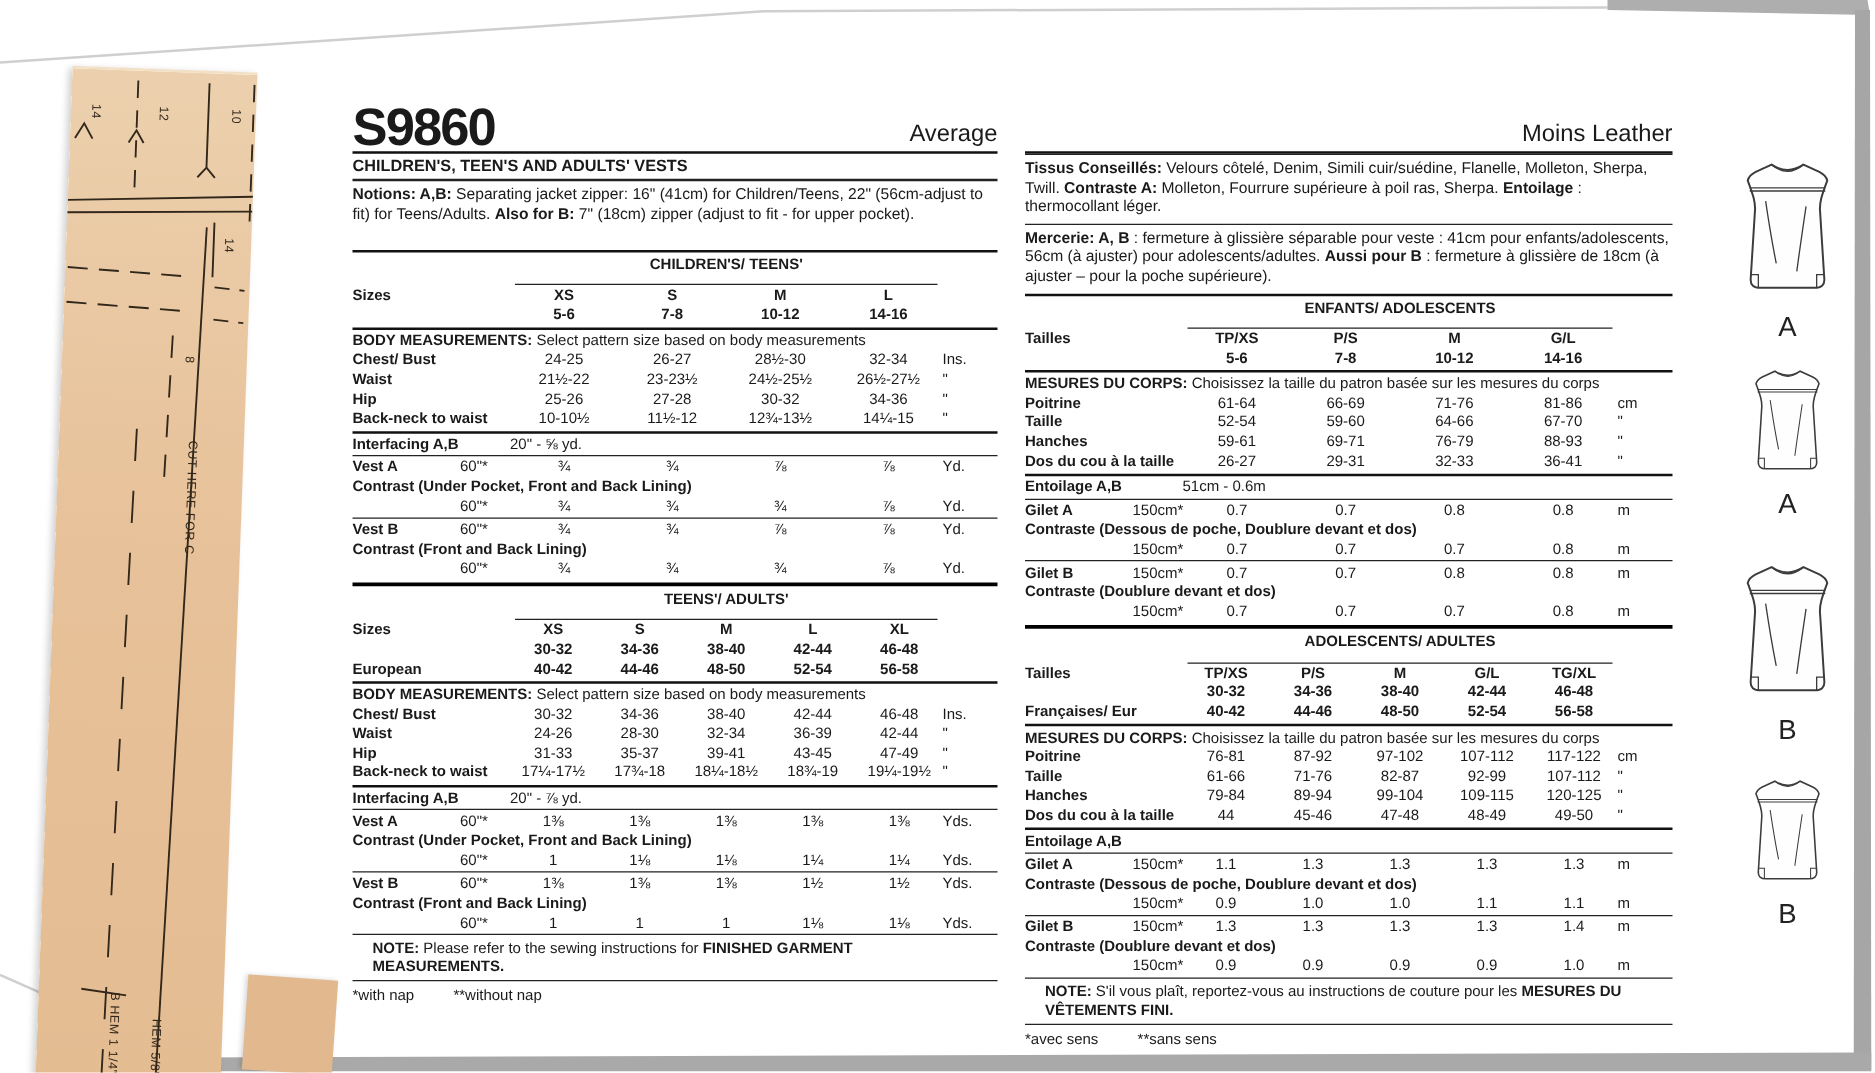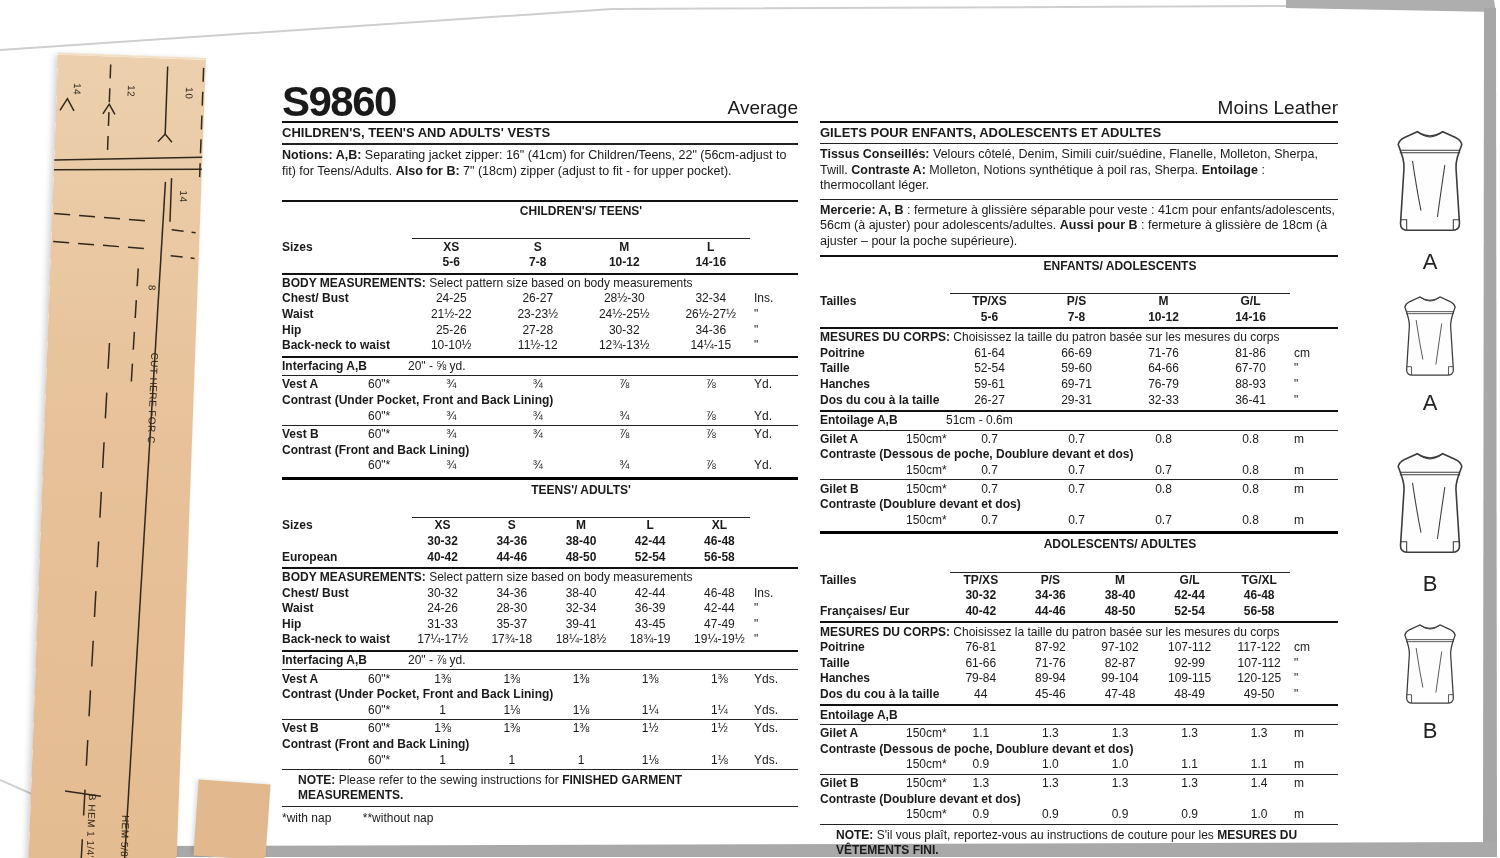--- a/index.html
+++ b/index.html
@@ -39,21 +39,21 @@
   
   .tbl{width:100%}
   .tr{display:grid;align-items:end;min-height:15.6px;line-height:15.4px;font-size:12px}
   .t4 .tr{grid-template-columns:86px 40px repeat(4,1fr) 44px}
   .t5 .tr{grid-template-columns:86px 40px repeat(5,1fr) 44px}
   .td{white-space:nowrap}
   .td.lab{font-weight:bold}
   .td.val{text-align:center}
   .td.wid{overflow:visible}
   .td.unit{}
-  .td.grp{text-align:center;font-weight:bold;border-bottom:1.5px solid #222;padding-bottom:19px;margin:0 4px}
+  .td.grp{text-align:center;font-weight:bold;border-bottom:1.5px solid #222;padding-bottom:8px;margin:0 4px}
   .td.full{font-size:12px}
   .hr{width:100%}
   .hr.r1{border-top:1px solid #222;margin:1px 0}
   .hr.r2{border-top:2px solid #111;margin:2px 0 1px}
   .hr.r3{border-top:3.5px solid #000;margin:3px 0}
   .note{font-size:12px;line-height:15px;margin:3px 16px 3px}
   .footnote{font-size:12px;margin-top:4px}
   .footnote span{margin-right:28px}
 
   
@@ -367,23 +367,22 @@
     <span>*with nap</span>
     <span>**without nap</span>
   </div>
 </div>
 
 <div class="col col-fr">
   <div class="masthead" style="justify-content:flex-end">
     <span class="diff">Moins Leather</span>
   </div>
   <div class="rule-m"></div>
-  <div class="gtitle">GILETS POUR ENFANTS, ADOLESCENTS ET ADULTES</div>
   <div class="rule-t"></div>
-  <p class="para fix2"><span class="b">Tissus Conseillés: </span><span>Velours côtelé, Denim, Simili cuir/suédine, Flanelle, Molleton, Sherpa, Twill. </span><span class="b">Contraste A: </span><span>Molleton, Notions synthétique à poil ras, Sherpa. </span><span class="b">Entoilage</span><span> : thermocollant léger.</span></p>
+  <p class="para fix2"><span class="b">Tissus Conseillés: </span><span>Velours côtelé, Denim, Simili cuir/suédine, Flanelle, Molleton, Sherpa, Twill. </span><span class="b">Contraste A: </span><span>Molleton, Fourrure supérieure à poil ras, Sherpa. </span><span class="b">Entoilage</span><span> : thermocollant léger.</span></p>
   <div class="rule-t"></div>
   <p class="para fix3"><span class="b">Mercerie: A, B</span><span> : fermeture à glissière séparable pour veste : 41cm pour enfants/adolescents, 56cm (à ajuster) pour adolescents/adultes. </span><span class="b">Aussi pour B</span><span> : fermeture à glissière de 18cm (à ajuster – pour la poche supérieure).</span></p>
   <div class="rule-m2"></div>
   <div class="tbl t4">
       <div class="tr">
         <div class="td lab" style="grid-column: span 2;"></div>
         <div class="td grp" style="grid-column: span 4;">ENFANTS/ ADOLESCENTS</div>
         <div class="td unit"></div>
       </div>
       <div class="tr">

